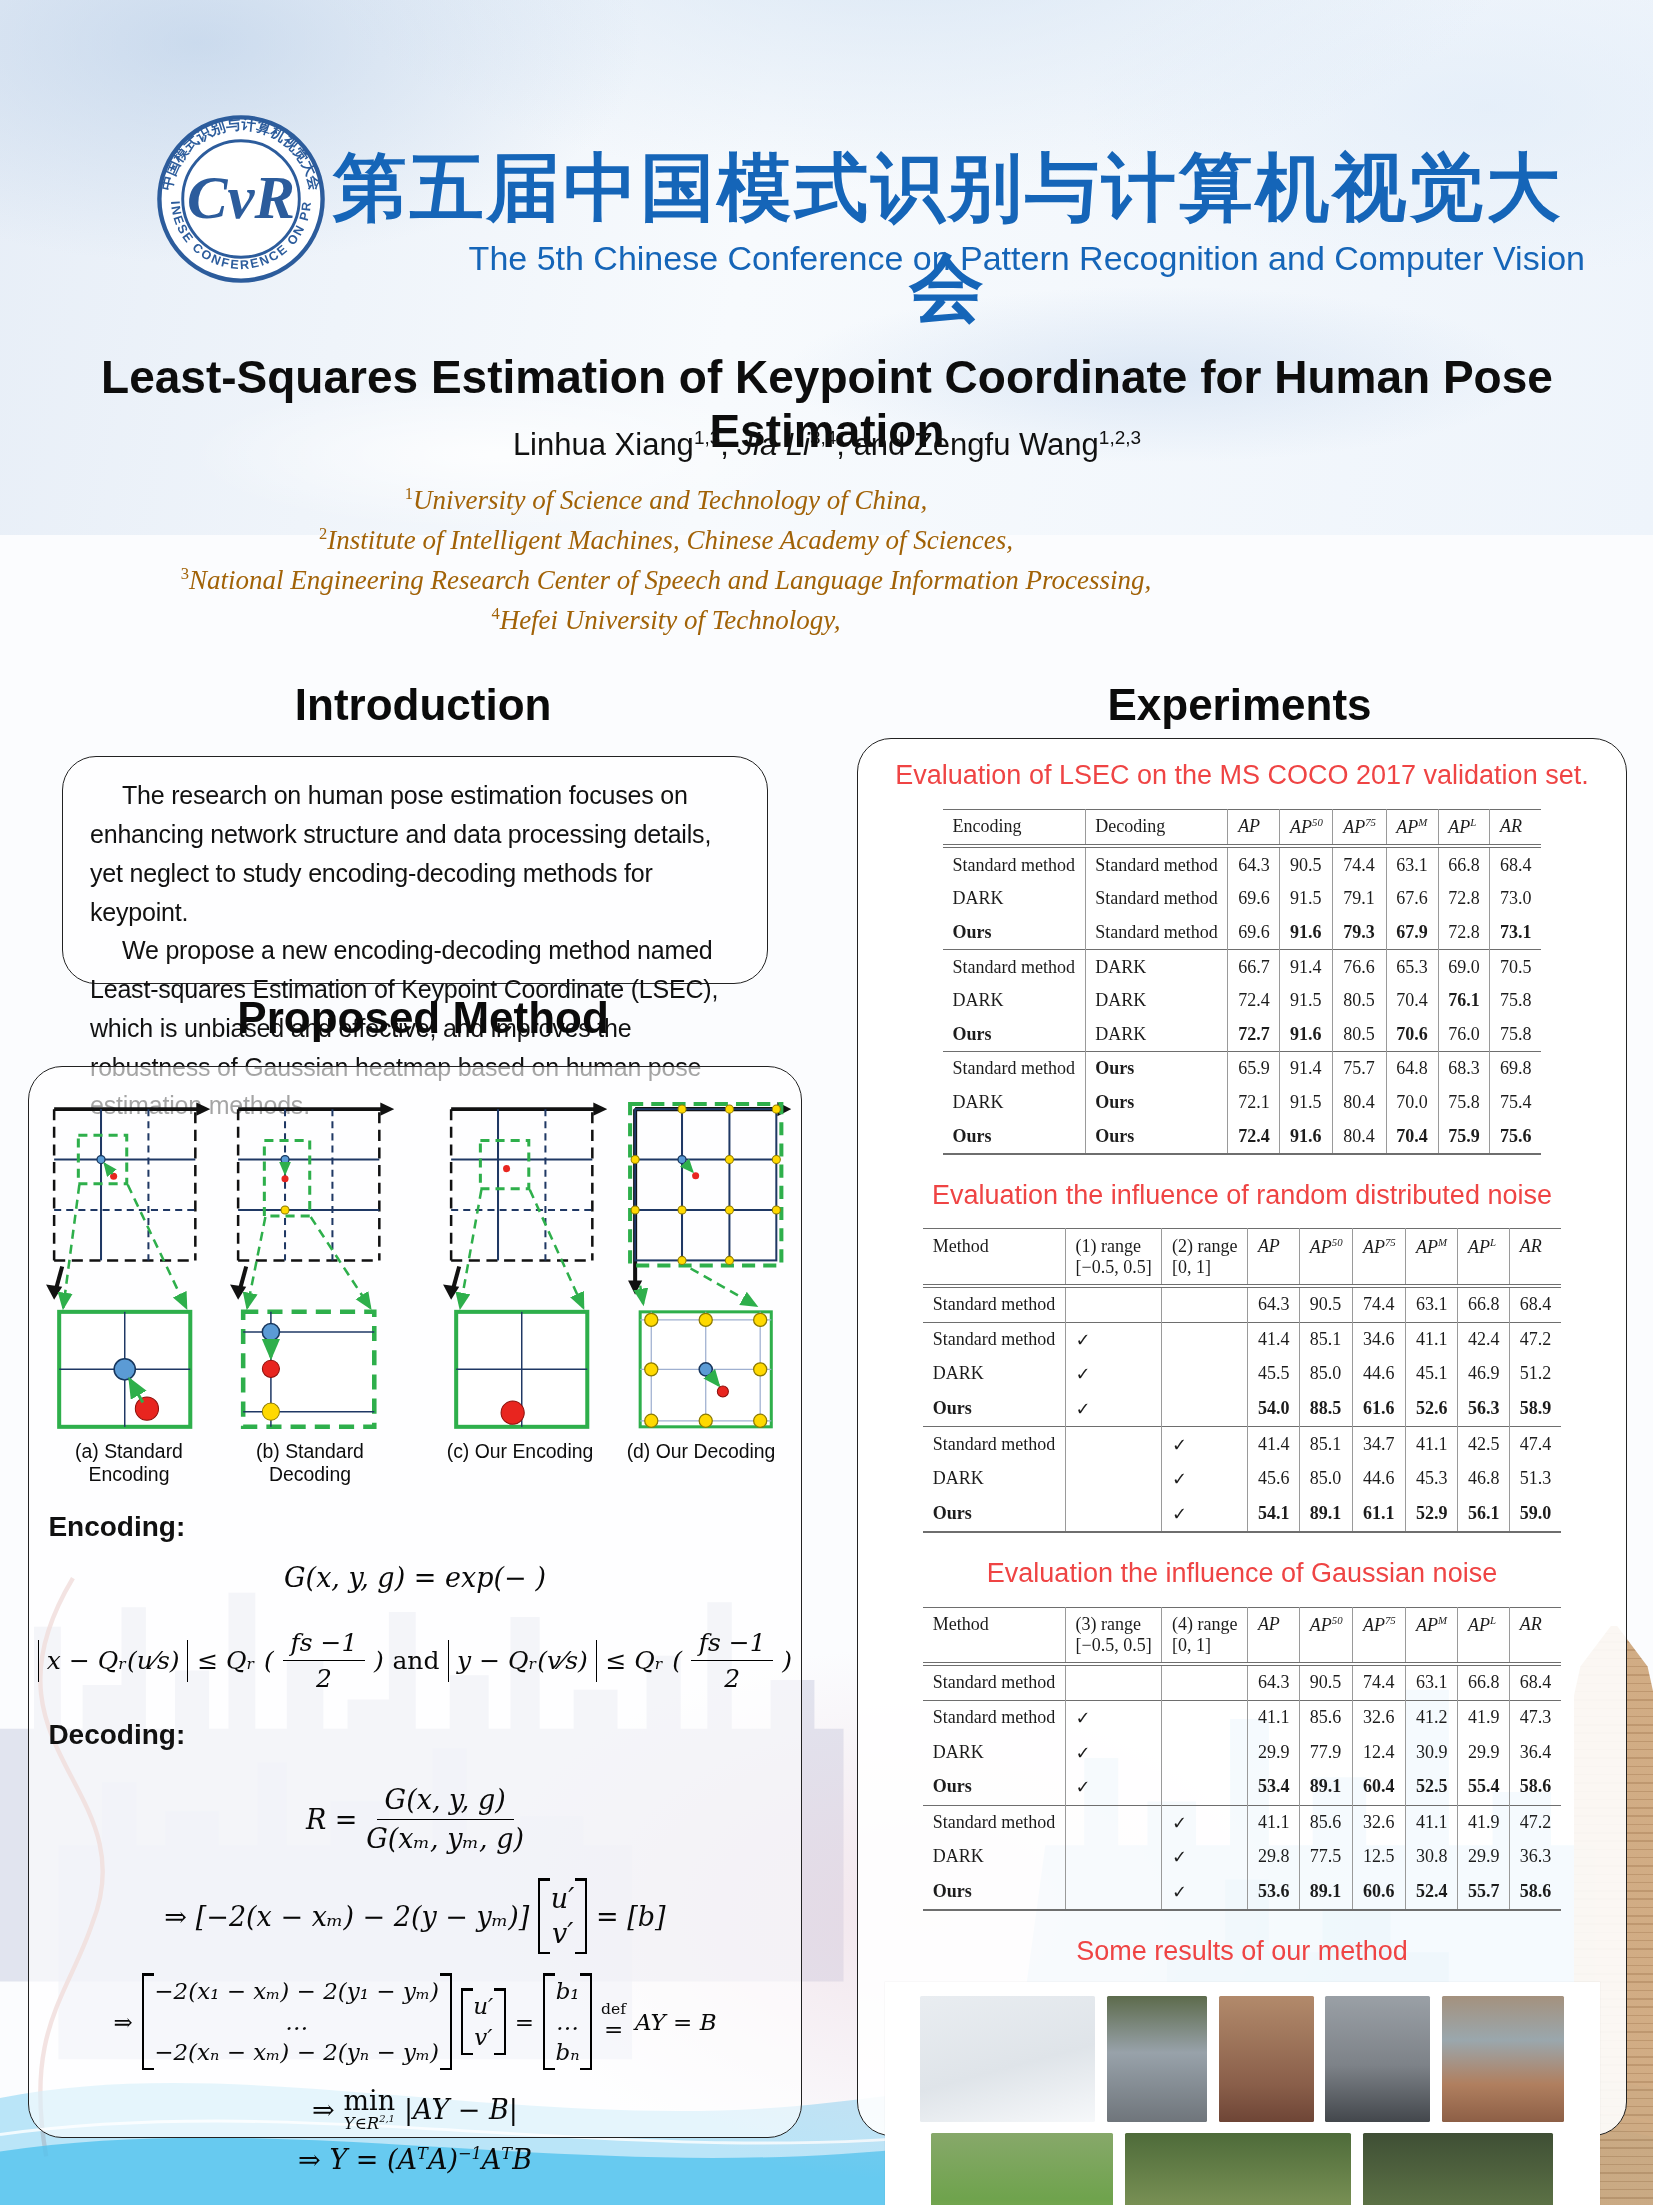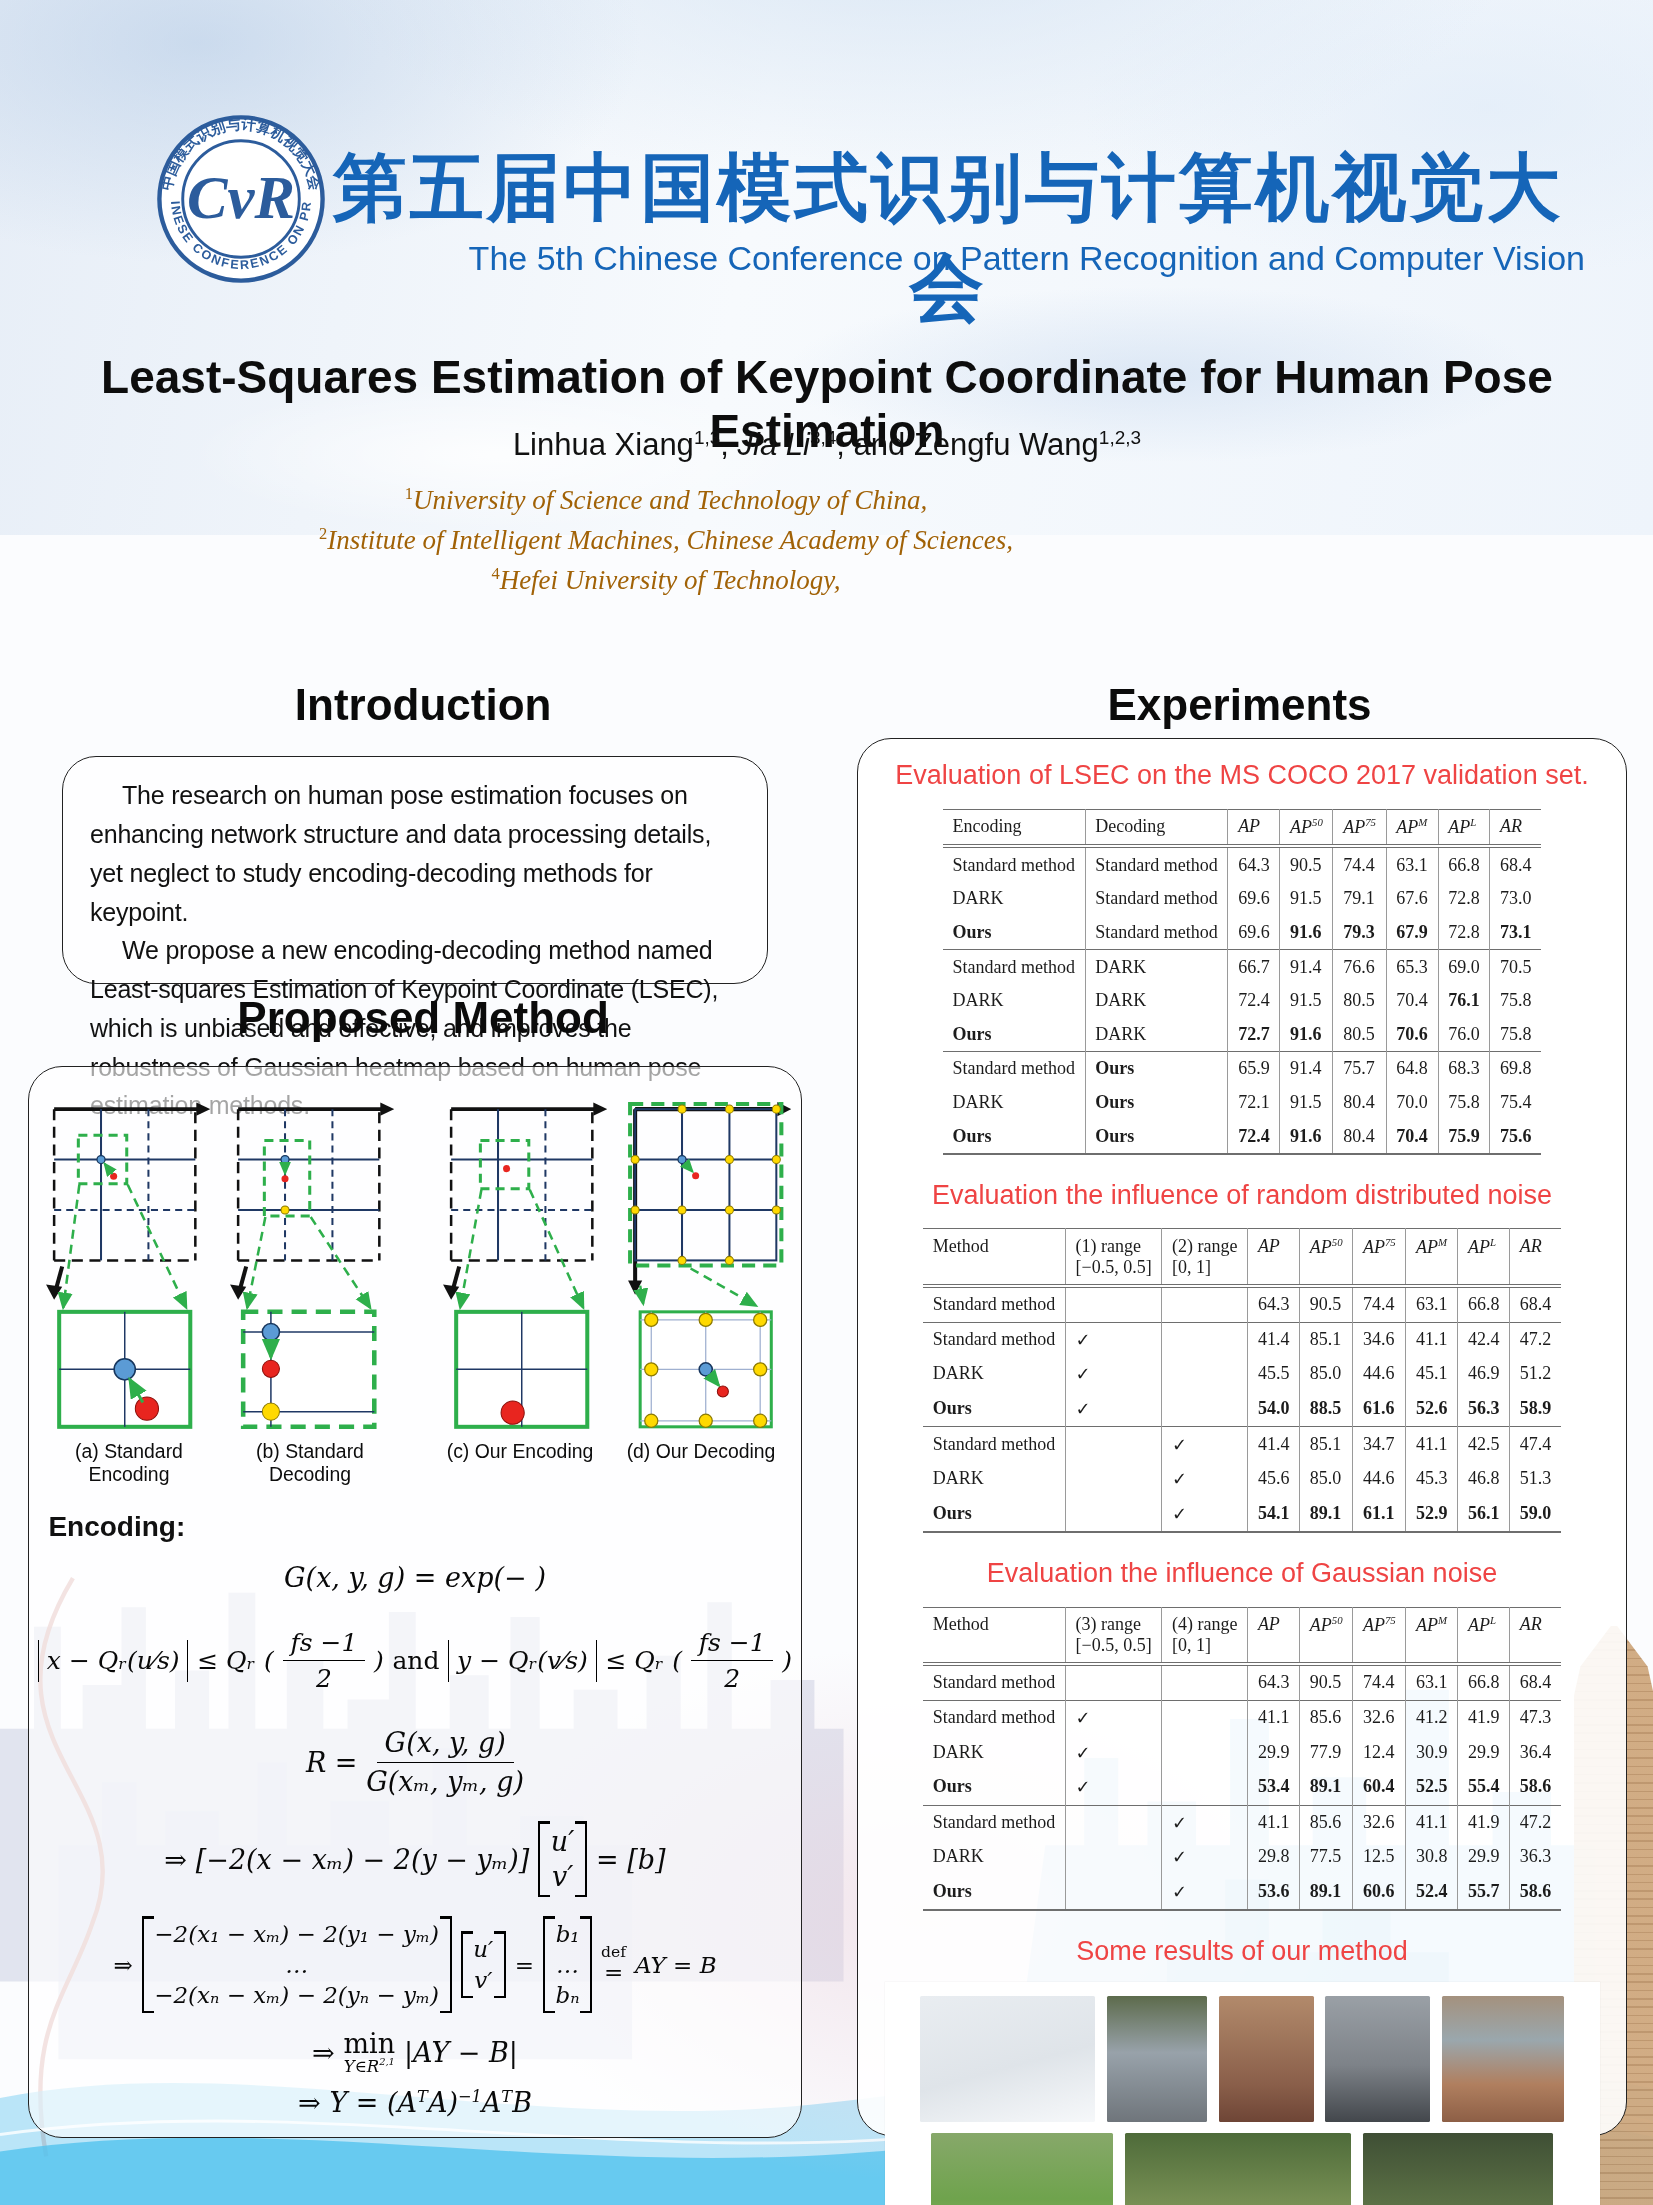--- a/index.html
+++ b/index.html
@@ -147,20 +147,21 @@
     <div class="title-zh">第五届中国模式识别与计算机视觉大会</div>
     <div class="title-en">The 5th Chinese Conference on Pattern Recognition and Computer Vision</div>
 
     <div class="paper-title">Least-Squares Estimation of Keypoint Coordinate for Human Pose Estimation</div>
     <div class="authors">
       <span>Linhua Xiang</span><sup>1,3</sup><span>, </span><span class="it">Jia Li</span><sup>3,4</sup><span>, and </span><span>Zengfu Wang</span><sup>1,2,3</sup>
     </div>
     <div class="affils">
       <div><sup>1</sup><span>University of Science and Technology of China,</span></div>
       <div><sup>2</sup><span>Institute of Intelligent Machines, Chinese Academy of Sciences,</span></div>
+      <div><sup>3</sup><span>National Engineering Research Center of Speech and Language Information Processing,</span></div>
       <div><sup>4</sup><span>Hefei University of Technology,</span></div>
     </div>
 
     <div class="sec-h h-intro">Introduction</div>
     <div class="round-box intro-box">
       <p>The research on human pose estimation focuses on enhancing network structure and data processing details, yet neglect to study encoding-decoding methods for keypoint.</p>
       <p>We propose a new encoding-decoding method named Least-squares Estimation of Keypoint Coordinate (LSEC), which is unbiased and effective, and improves the robustness of Gaussian heatmap based on human pose estimation methods.</p>
     </div>
 
     <div class="sec-h h-method">Proposed Method</div>
@@ -368,20 +369,21 @@
         <span class="abs">y − Qᵣ(v⁄s)</span>
         <span>≤ Qᵣ</span>
         <span>(</span>
         <span class="frac">
             <span class="num">fs −1</span>
             <span class="den">2</span>
           </span>
         <span>)</span>
       </div>
 
+      <div class="mlabel">Decoding:</div>
 
       <div class="eq eq3">
         <span>R =</span>
         <span class="frac">
             <span class="num">G(x, y, g)</span>
             <span class="den">G(xₘ, yₘ, g)</span>
           </span>
       </div>
 
       <div class="eq eq4">

